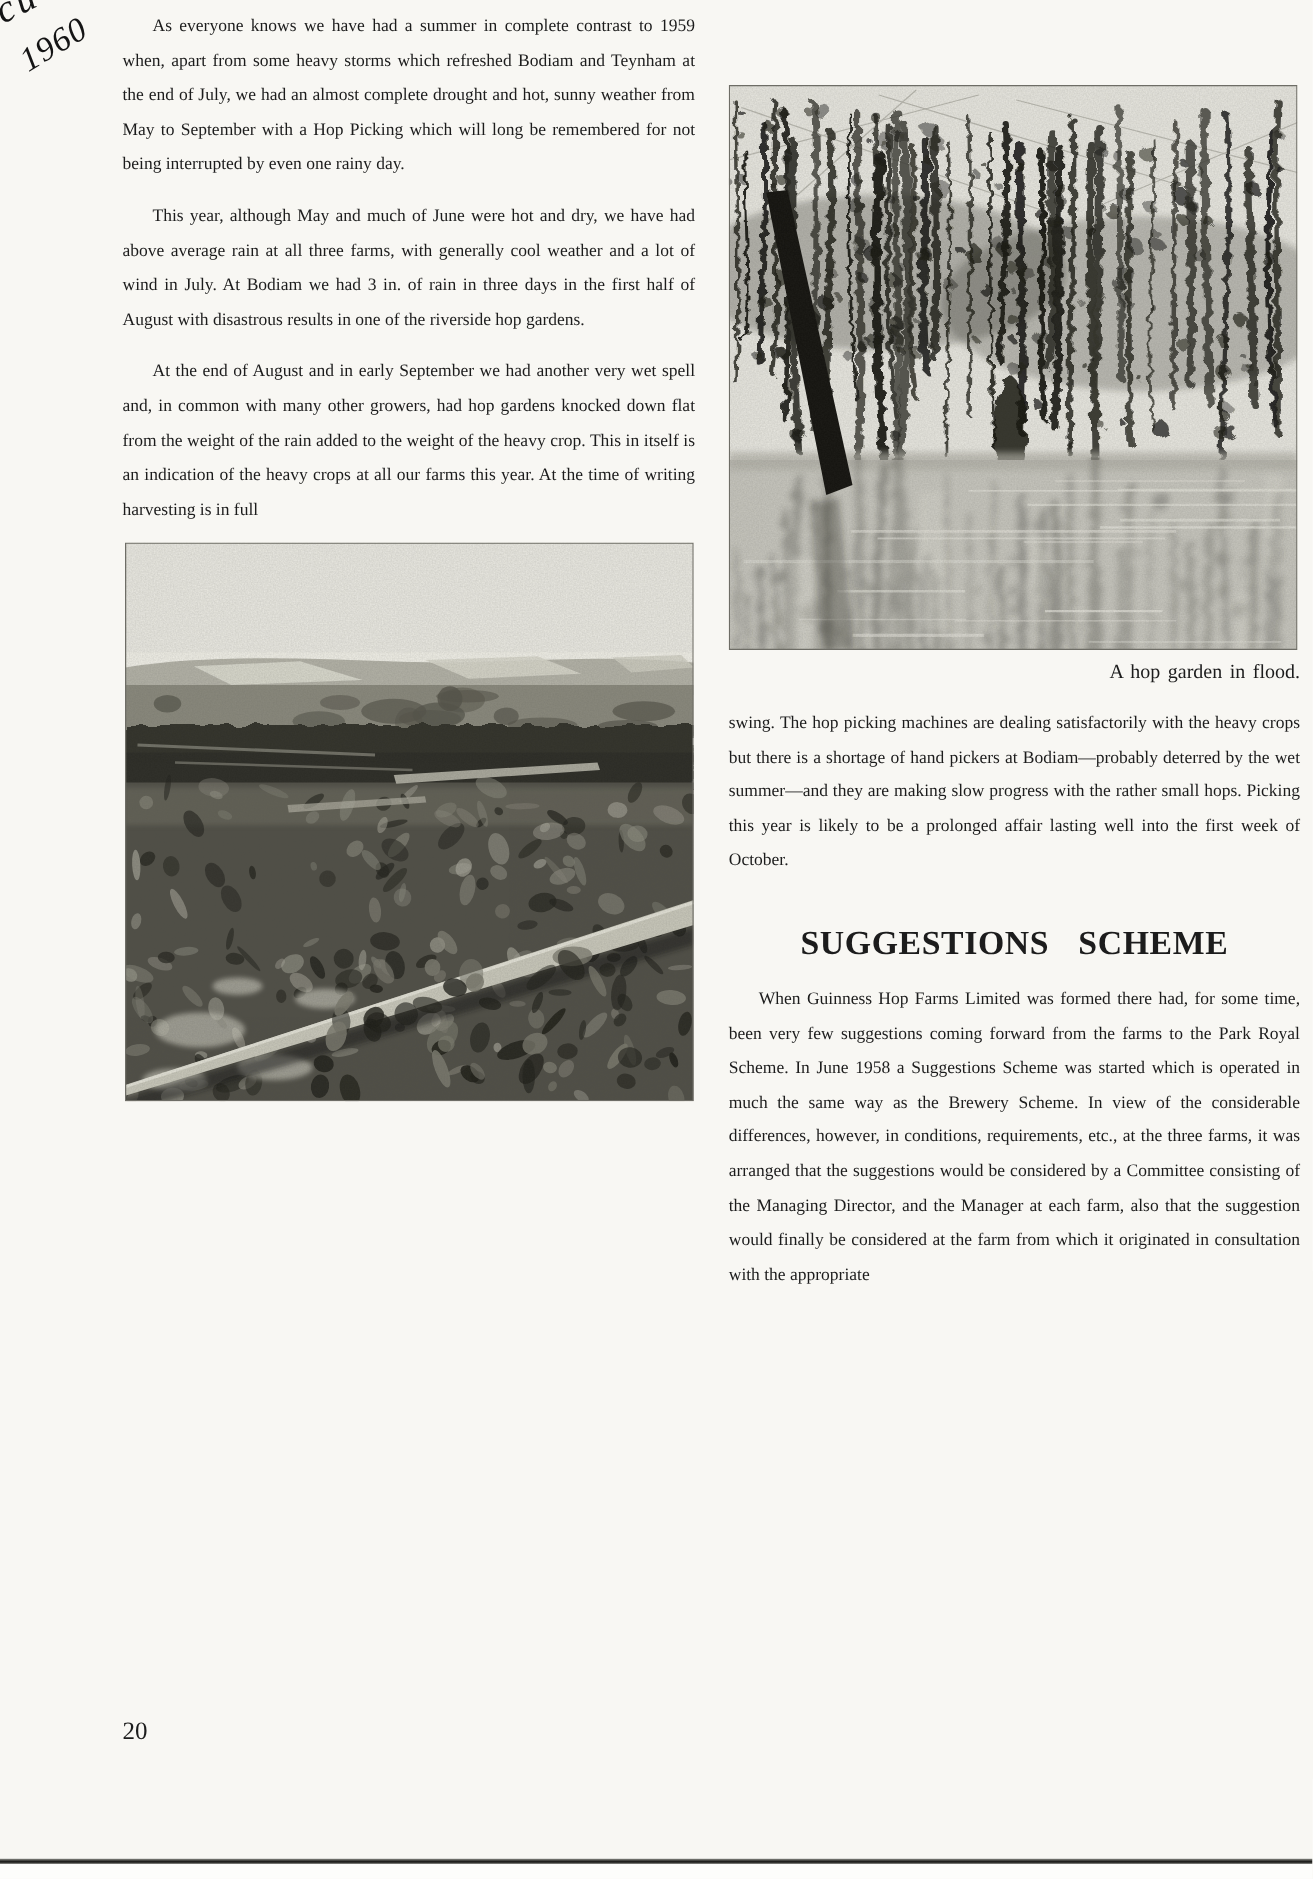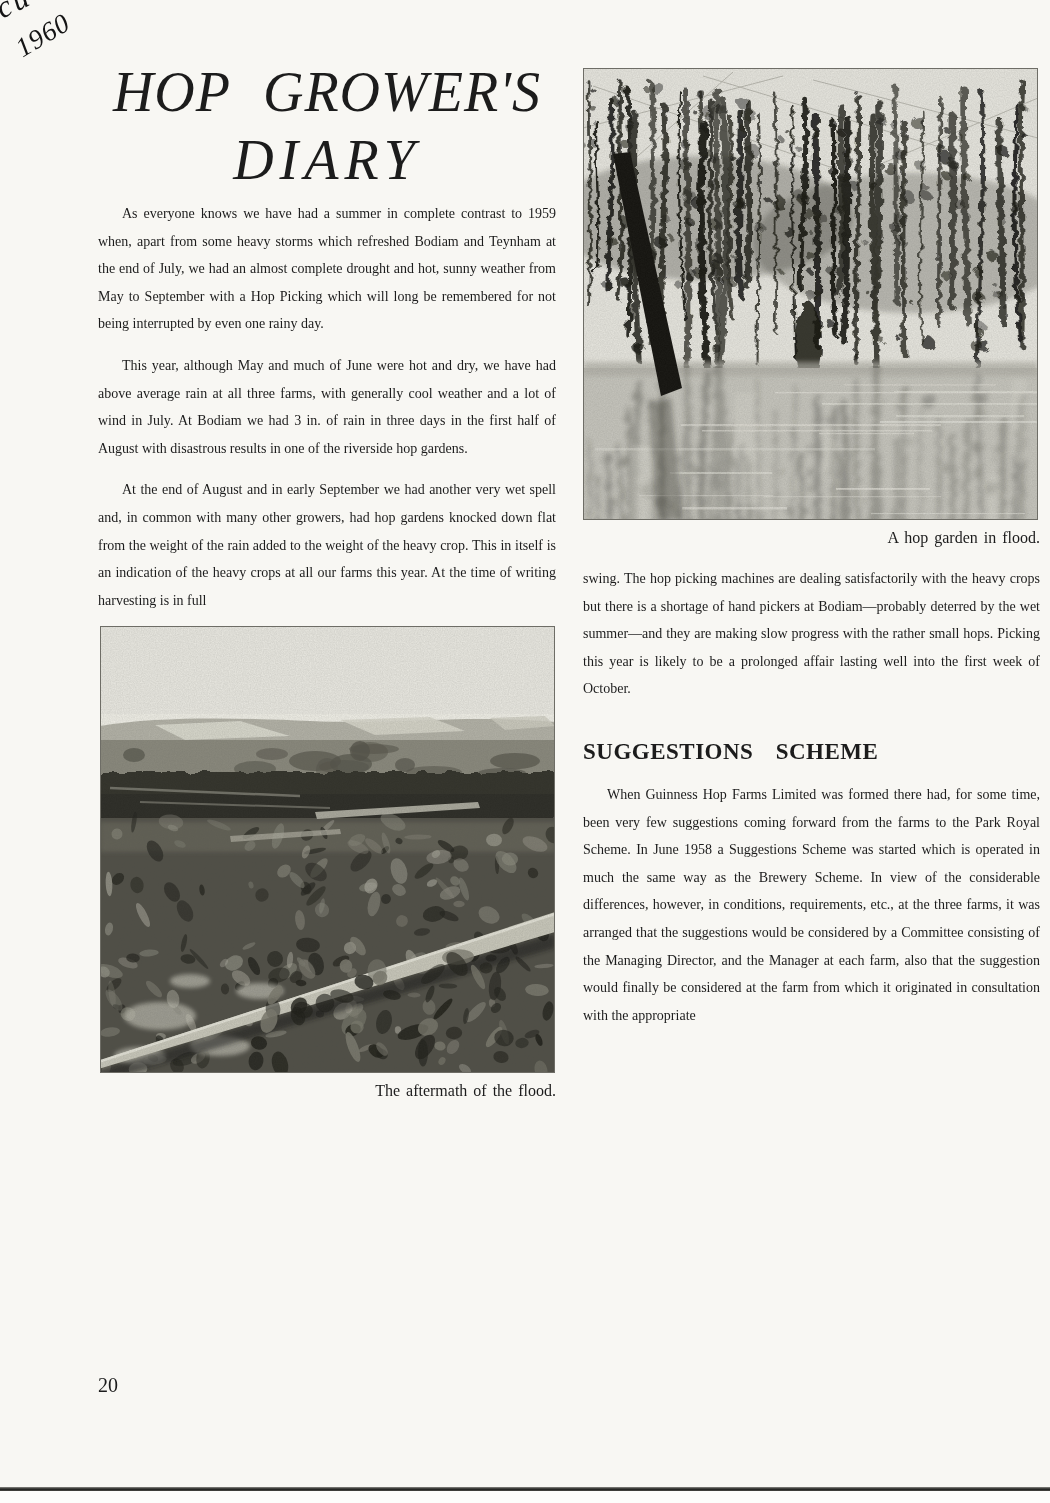--- a/index.html
+++ b/index.html
@@ -19,21 +19,21 @@
   
   .col{position:absolute;top:0;}
   .col.left{left:98px;width:458px;}
   .col.right{left:583px;width:457px;}
   .title{margin:60px 0 0;text-align:center;font-style:italic;font-weight:normal;}
   .title .t1{display:block;font-size:56px;line-height:64px;word-spacing:18px;letter-spacing:1px;}
   .title .t2{display:block;font-size:56px;line-height:64px;letter-spacing:6px;margin-top:4px;}
   h2{margin:0;font-size:22px;font-weight:bold;line-height:28px;}
   h2.summer{margin-top:28px;word-spacing:3px;}
   h2.newdev{margin-top:22px;word-spacing:5px;}
-  h3.sugg{margin:36px 0 0;font-size:23px;font-weight:bold;
+  h3.sugg{margin:36px 0 0;font-size:27px;font-weight:bold;text-align:center;
     word-spacing:16px;letter-spacing:.5px;}
   p{margin:14px 0 0;font-size:14px;line-height:27.6px;text-align:justify;text-indent:24px;}
   p.first{margin-top:8px;}
   p.noindent{text-indent:0;}
   p.cont{margin-top:18px;}
   p.nd{margin-top:5px;}
   p.sg{margin-top:16px;}
   figure{margin:0;}
   .photo{width:455px;position:relative;background:#d9d8d1;overflow:hidden;}
   .photo svg{display:block;width:100%;height:100%;}
@@ -47,24 +47,20 @@
 <body>
 
 <div class="paper">
 
   <div class="handwriting">
     <span class="hw1">ecu</span>
     <span class="hw2">1960</span>
   </div>
 
   <div class="col left">
-    <h1 class="title">
-      <span class="t1">HOP GROWER'S</span>
-      <span class="t2">DIARY</span>
-    </h1>
     <p class="first">As everyone knows we have had a summer in complete contrast to 1959 when, apart from some heavy storms which refreshed Bodiam and Teynham at the end of July, we had an almost complete drought and hot, sunny weather from May to September with a Hop Picking which will long be remembered for not being interrupted by even one rainy day.</p>
     <p>This year, although May and much of June were hot and dry, we have had above average rain at all three farms, with generally cool weather and a lot of wind in July.  At Bodiam we had 3 in. of rain in three days in the first half of August with disastrous results in one of the riverside hop gardens.</p>
     <p>At the end of August and in early September we had another very wet spell and, in common with many other growers, had hop gardens knocked down flat from the weight of the rain added to the weight of the heavy crop.  This in itself is an indication of the heavy crops at all our farms this year.  At the time of writing harvesting is in full</p>
     <figure class="photo aftermath">
       <svg id="svg-aftermath" viewBox="0 0 455 447" preserveAspectRatio="none">
           <defs>
             <filter id="rough2" x="-20%" y="-20%" width="140%" height="140%">
               <feTurbulence type="fractalNoise" baseFrequency="0.07 0.09" numOctaves="2" seed="8" result="n"></feTurbulence>
               <feDisplacementMap in="SourceGraphic" in2="n" scale="8"></feDisplacementMap>
             </filter>
@@ -325,21 +321,20 @@
           <ellipse cx="159" cy="417" rx="8.1" ry="6.7" transform="rotate(11 159 417)" fill="#1e1e18" opacity="0.82"></ellipse>
           <ellipse cx="357" cy="338" rx="13.9" ry="8.2" transform="rotate(52 357 338)" fill="#1e1e18" opacity="0.60"></ellipse>
           <ellipse cx="175" cy="333" rx="7.9" ry="8.0" transform="rotate(125 175 333)" fill="#1e1e18" opacity="0.58"></ellipse>
           <ellipse cx="325" cy="421" rx="13.8" ry="7.7" transform="rotate(124 325 421)" fill="#1e1e18" opacity="0.69"></ellipse>
           <ellipse cx="292" cy="369" rx="9.0" ry="4.7" transform="rotate(12 292 369)" fill="#1e1e18" opacity="0.70"></ellipse>
           <ellipse cx="439" cy="414" rx="6.3" ry="3.0" transform="rotate(68 439 414)" fill="#1e1e18" opacity="0.87"></ellipse>
           <rect x="0" y="0" width="455" height="447" filter="url(#grain2)" opacity="0.22"></rect>
           <rect x="0.5" y="0.5" width="454" height="446" fill="none" stroke="#6e6d66" stroke-width="1"></rect>
         </svg>
     </figure>
-    <figcaption class="caption">The aftermath of the flood.</figcaption>
   </div>
 
   <div class="col right">
     <figure class="photo flood">
       <svg id="svg-flood" viewBox="0 0 455 452" preserveAspectRatio="none">
           <defs>
             <filter id="rough1" x="-20%" y="-20%" width="140%" height="140%">
               <feTurbulence type="fractalNoise" baseFrequency="0.09 0.13" numOctaves="2" seed="4" result="n"></feTurbulence>
               <feDisplacementMap in="SourceGraphic" in2="n" scale="9"></feDisplacementMap>
             </filter>

